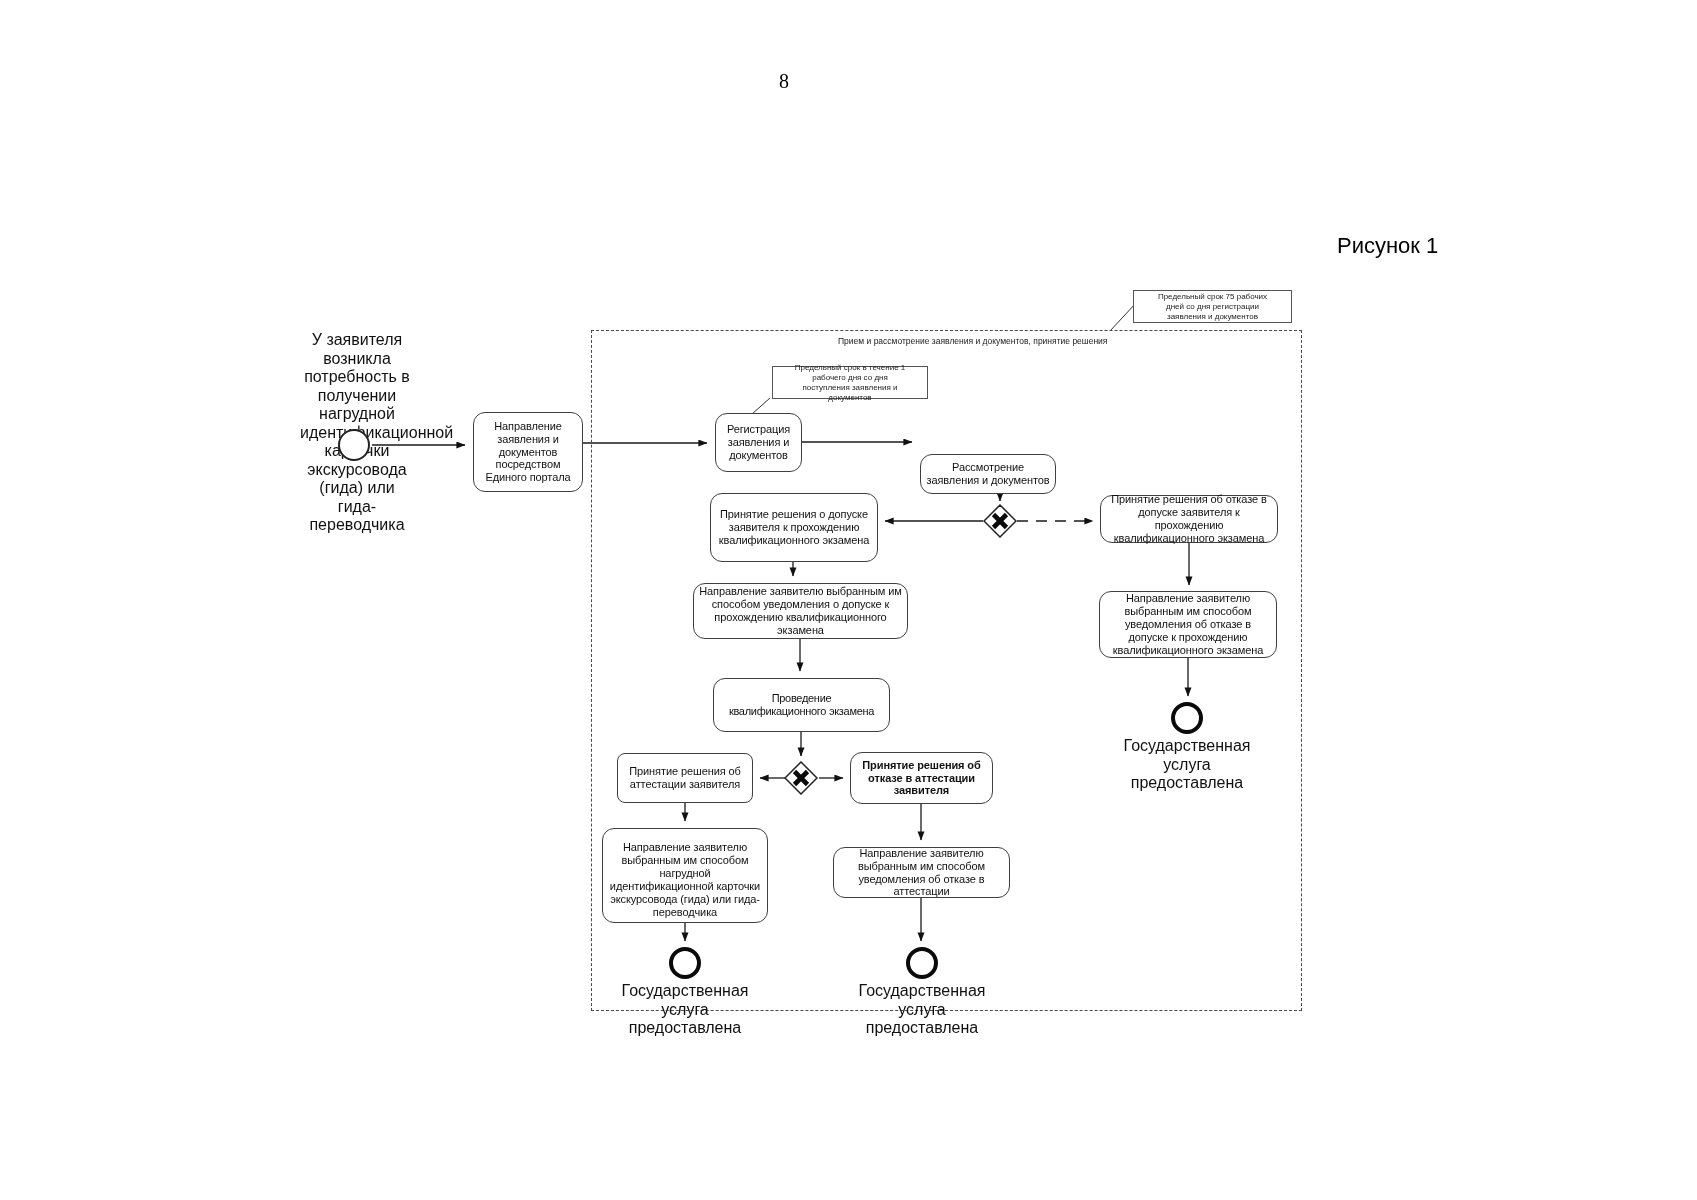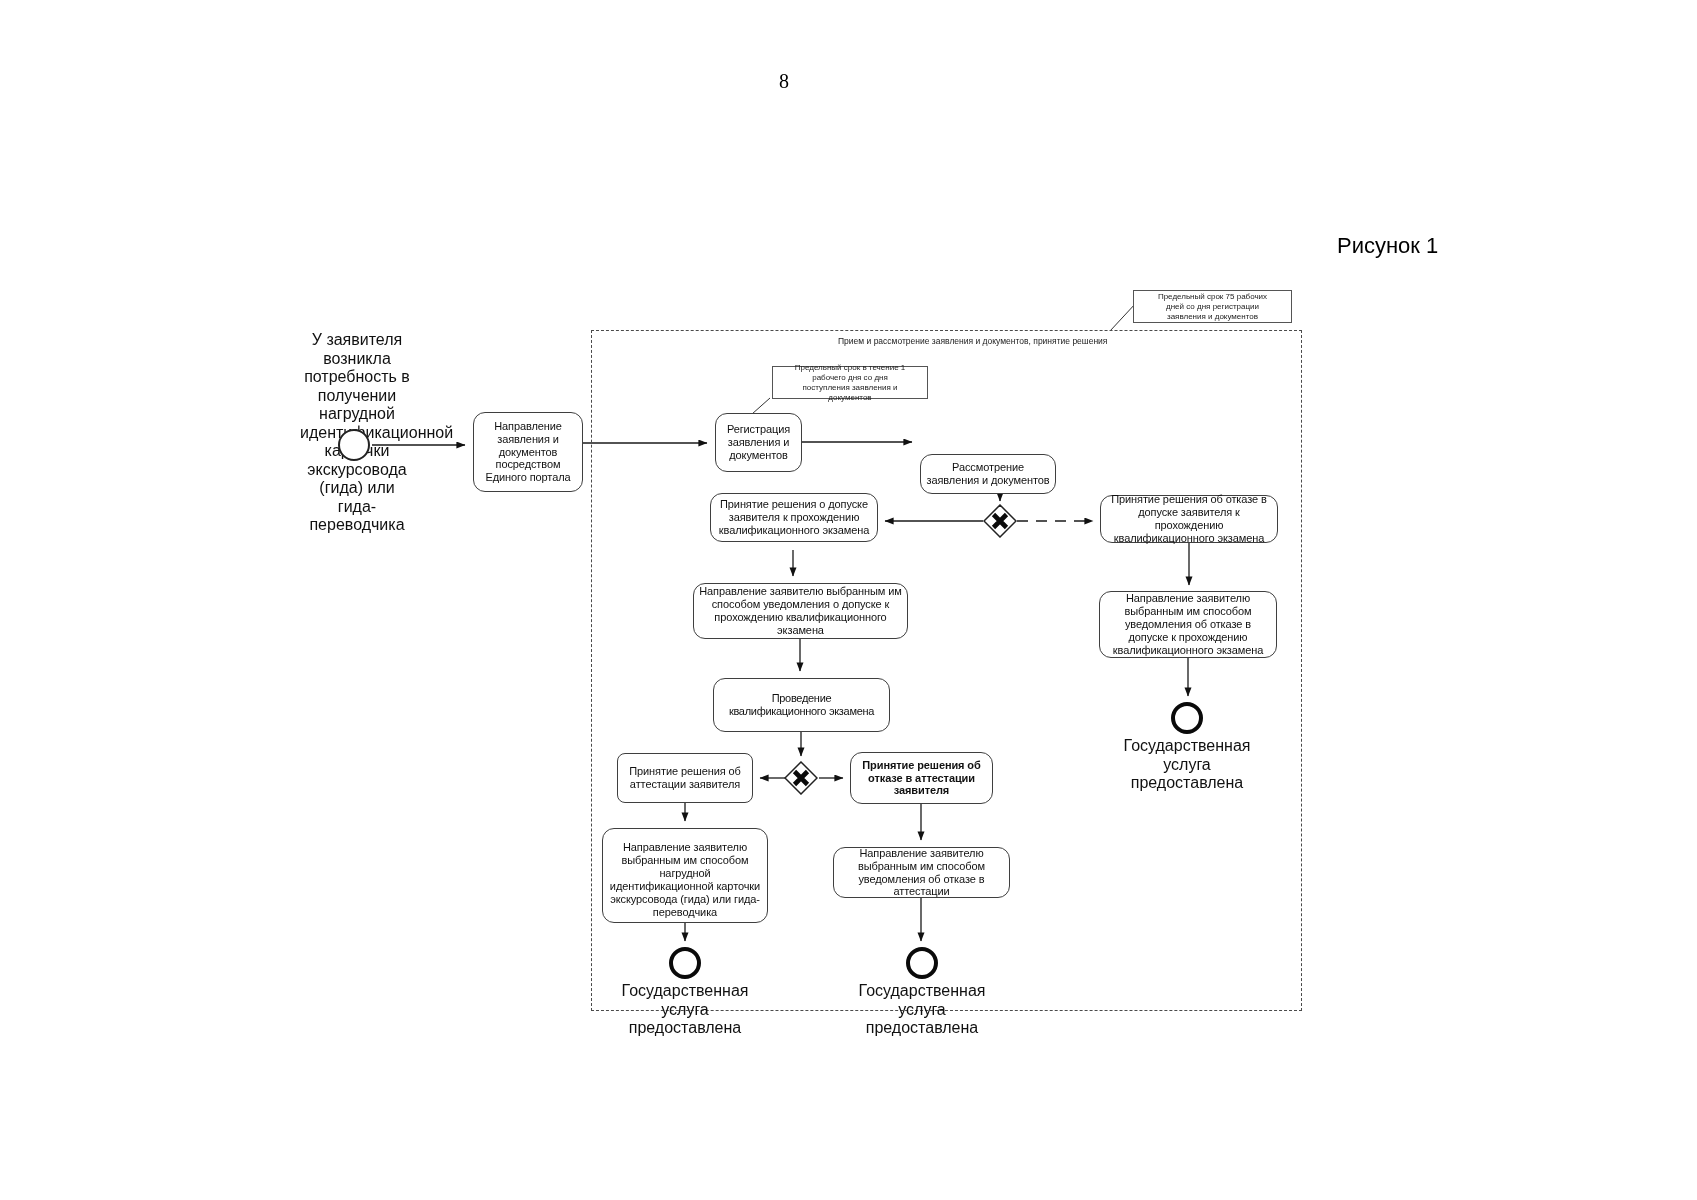--- a/index.html
+++ b/index.html
@@ -73,21 +73,21 @@
 
   <div class="abs task" style="left:473px;top:412px;width:110px;height:80px;">
     <span>Направление заявления и документов посредством Единого портала</span>
   </div>
   <div class="abs task" style="left:715px;top:413px;width:87px;height:59px;">
     <span>Регистрация заявления и документов</span>
   </div>
   <div class="abs task" style="left:920px;top:422px;width:136px;height:40px;margin-top:32px;">
     <span style="max-width:142px;">Рассмотрение заявления и документов</span>
   </div>
-  <div class="abs task" style="left:710px;top:493px;width:168px;height:49px;align-items:center;">
+  <div class="abs task" style="left:710px;top:493px;width:168px;height:69px;align-items:center;">
     <span>Принятие решения о допуске заявителя к прохождению квалификационного экзамена</span>
   </div>
   <div class="abs task" style="left:1100px;top:495px;width:178px;height:48px;">
     <span>Принятие решения об отказе в допуске заявителя к прохождению квалификационного экзамена</span>
   </div>
   <div class="abs task" style="left:693px;top:583px;width:215px;height:56px;">
     <span>Направление заявителю выбранным им способом уведомления о допуске к прохождению квалификационного экзамена</span>
   </div>
   <div class="abs task tight" style="left:713px;top:678px;width:177px;height:54px;">
     <span style="max-width:150px;">Проведение квалификационного экзамена</span>

